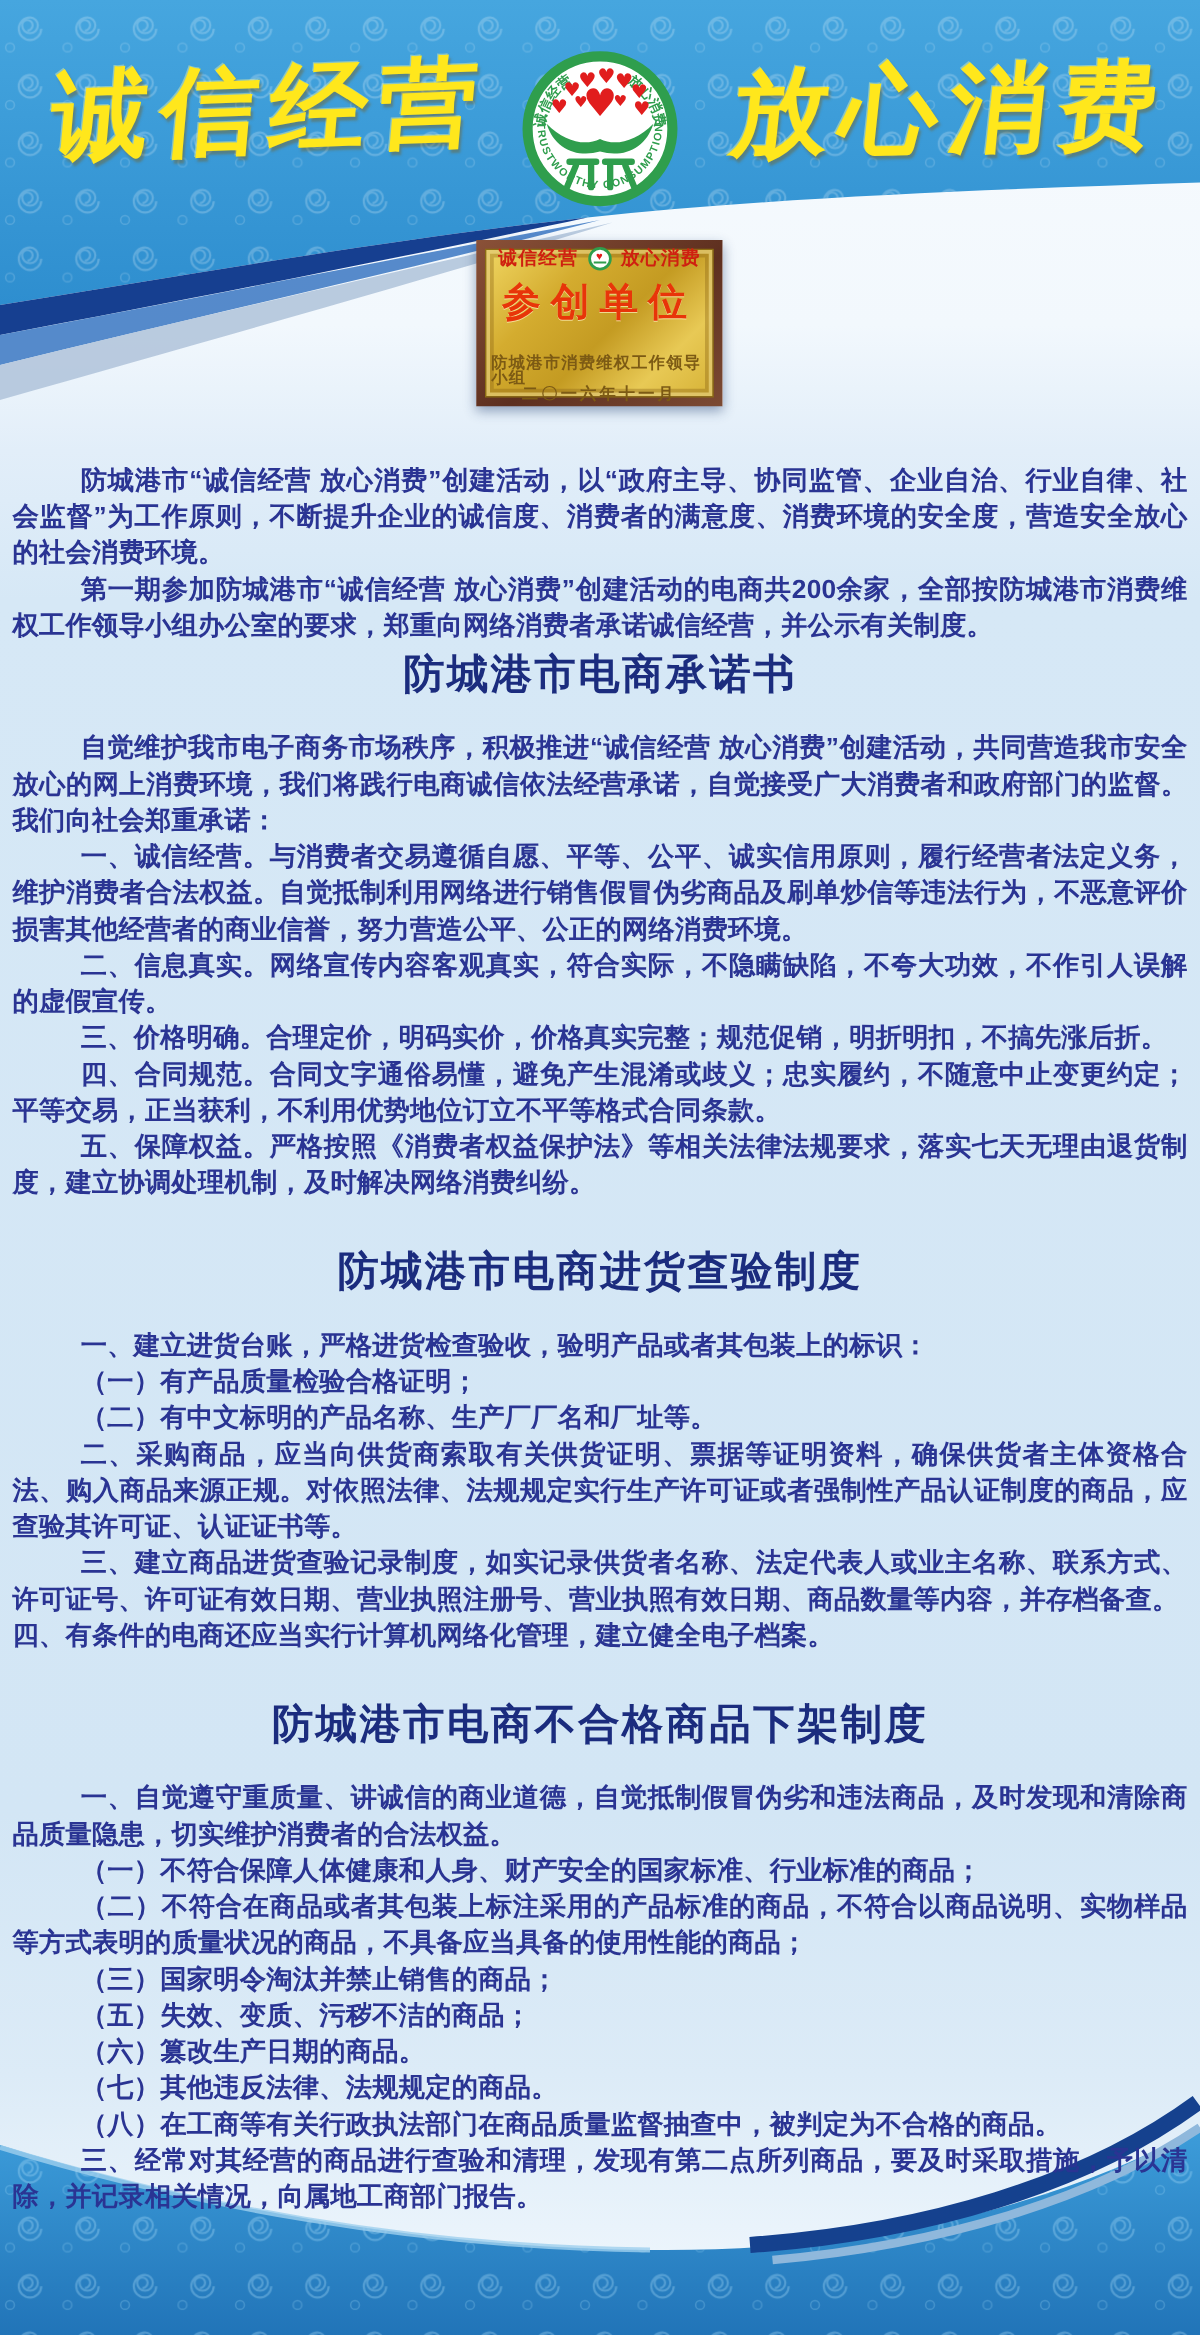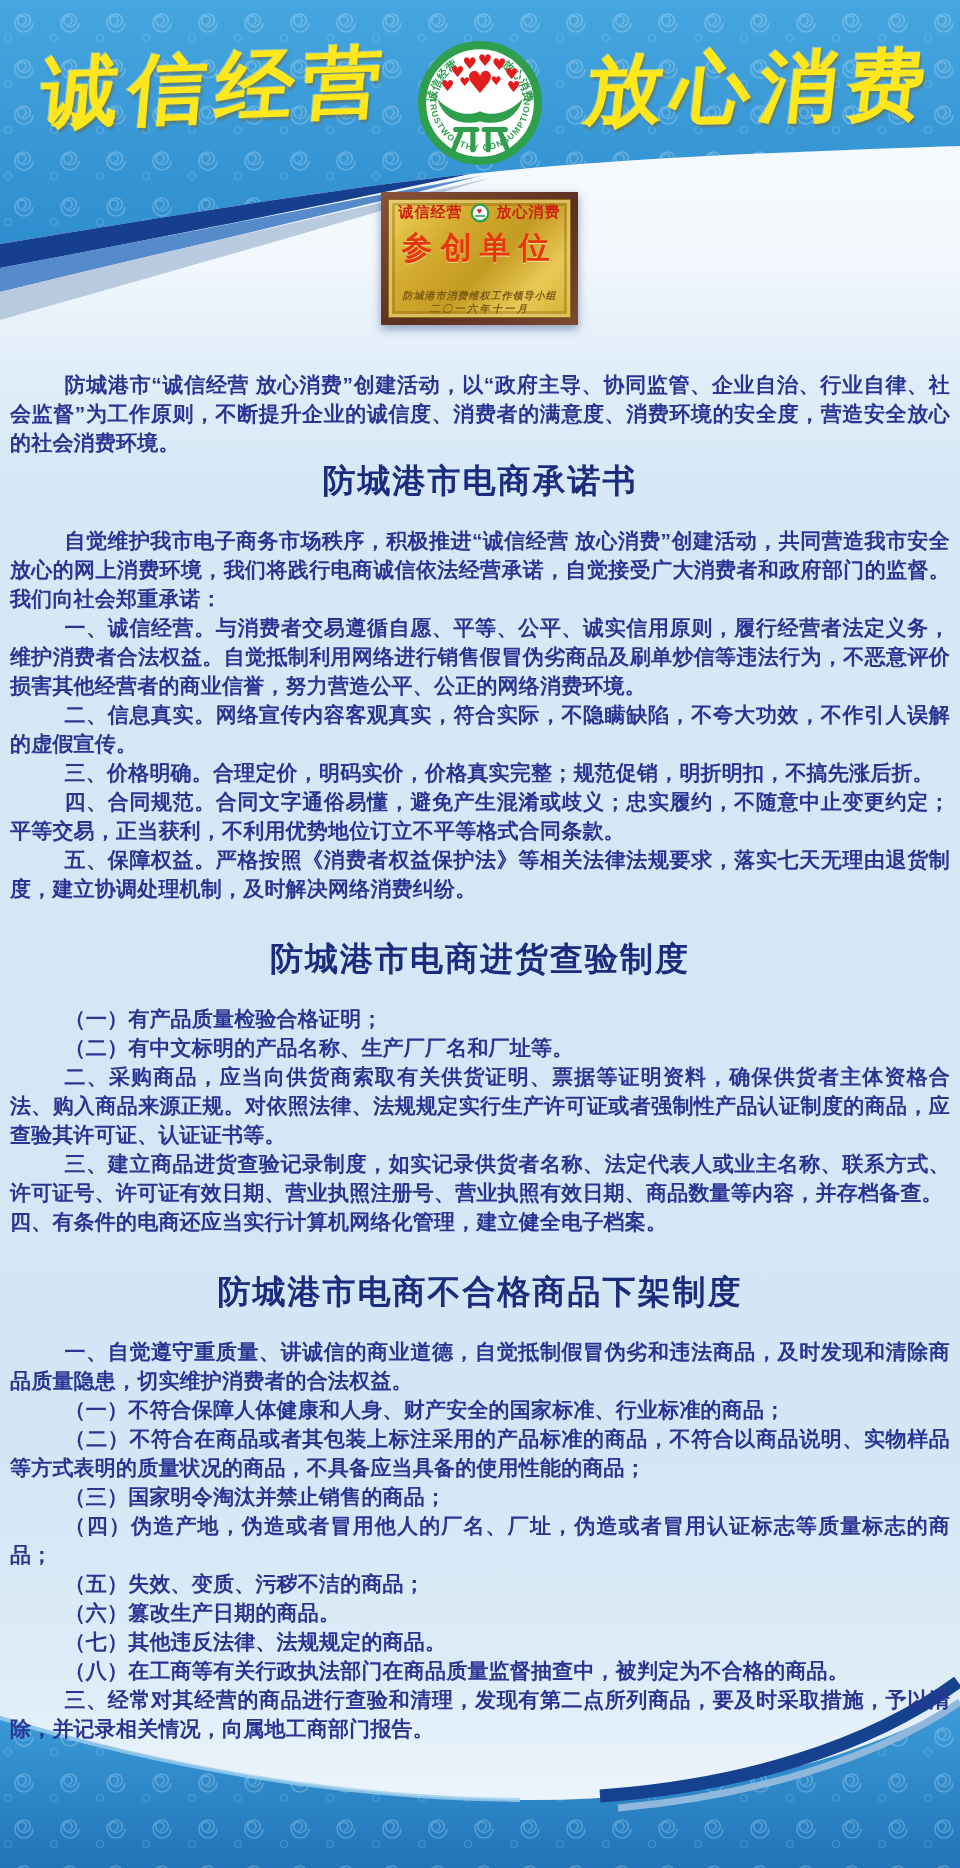--- a/index.html
+++ b/index.html
@@ -38,21 +38,21 @@
     border:1px solid #8a6d12;
     box-shadow:inset 0 0 0 3px rgba(252,234,150,.55), inset 0 0 0 6px rgba(140,100,20,.38);
     display:flex;flex-direction:column;align-items:center;justify-content:center;
     gap:1px;padding:4px;
   }
   .plaque-row{display:flex;align-items:center;gap:7px;color:#cf2010;font-weight:800;font-size:15px;letter-spacing:1px;}
   .plaque-title{
     font-size:31px;font-weight:900;color:#e83509;letter-spacing:8px;margin:3px 0 20px;
     text-shadow:0 1px 0 rgba(255,242,190,.7);white-space:nowrap;
   }
-  .plaque-issuer,.plaque-date{font-size:10px;color:#7c5a14;font-weight:700;letter-spacing:1px;line-height:12px;font-style:italic;}
+  .plaque-issuer,.plaque-date{font-size:13px;color:#7c5a14;font-weight:700;letter-spacing:1px;line-height:12px;}
   .plaque-date{letter-spacing:2.5px;}
   
   .content{position:absolute;top:0;left:0;width:940px;padding:370px 10px 0;z-index:3;}
   .para{
     font-size:21px;line-height:29px;margin:0;color:#2a3493;font-weight:700;
     text-indent:2.6em;text-align:justify;letter-spacing:0.2px;
   }
   .para.no-indent{text-indent:0;}
   .sec h2{
     font-size:33px;line-height:40px;color:#1b2c7e;text-align:center;font-weight:800;
@@ -155,47 +155,48 @@
         <span>放心消费</span>
       </div>
       <div class="plaque-title">参创单位</div>
       <div class="plaque-issuer">防城港市消费维权工作领导小组</div>
       <div class="plaque-date">二〇一六年十一月</div>
     </div>
   </div>
 
   <div class="content">
     <p class="para">防城港市“诚信经营 放心消费”创建活动，以“政府主导、协同监管、企业自治、行业自律、社会监督”为工作原则，不断提升企业的诚信度、消费者的满意度、消费环境的安全度，营造安全放心的社会消费环境。</p>
+    <p class="para">第一期参加防城港市“诚信经营 放心消费”创建活动的电商共200余家，全部按防城港市消费维权工作领导小组办公室的要求，郑重向网络消费者承诺诚信经营，并公示有关制度。</p>
 
     <section class="sec first">
       <h2>防城港市电商承诺书</h2>
       <p class="para">自觉维护我市电子商务市场秩序，积极推进“诚信经营 放心消费”创建活动，共同营造我市安全放心的网上消费环境，我们将践行电商诚信依法经营承诺，自觉接受广大消费者和政府部门的监督。我们向社会郑重承诺：</p>
       <p class="para">一、诚信经营。与消费者交易遵循自愿、平等、公平、诚实信用原则，履行经营者法定义务，维护消费者合法权益。自觉抵制利用网络进行销售假冒伪劣商品及刷单炒信等违法行为，不恶意评价损害其他经营者的商业信誉，努力营造公平、公正的网络消费环境。</p>
       <p class="para">二、信息真实。网络宣传内容客观真实，符合实际，不隐瞒缺陷，不夸大功效，不作引人误解的虚假宣传。</p>
       <p class="para">三、价格明确。合理定价，明码实价，价格真实完整；规范促销，明折明扣，不搞先涨后折。</p>
       <p class="para">四、合同规范。合同文字通俗易懂，避免产生混淆或歧义；忠实履约，不随意中止变更约定；平等交易，正当获利，不利用优势地位订立不平等格式合同条款。</p>
       <p class="para">五、保障权益。严格按照《消费者权益保护法》等相关法律法规要求，落实七天无理由退货制度，建立协调处理机制，及时解决网络消费纠纷。</p>
     </section>
 
     <section class="sec">
       <h2>防城港市电商进货查验制度</h2>
+      <p class="para">一、建立进货台账，严格进货检查验收，验明产品或者其包装上的标识：</p>
       <p class="para">（一）有产品质量检验合格证明；</p>
       <p class="para">（二）有中文标明的产品名称、生产厂厂名和厂址等。</p>
       <p class="para">二、采购商品，应当向供货商索取有关供货证明、票据等证明资料，确保供货者主体资格合法、购入商品来源正规。对依照法律、法规规定实行生产许可证或者强制性产品认证制度的商品，应查验其许可证、认证证书等。</p>
       <p class="para">三、建立商品进货查验记录制度，如实记录供货者名称、法定代表人或业主名称、联系方式、许可证号、许可证有效日期、营业执照注册号、营业执照有效日期、商品数量等内容，并存档备查。</p>
       <p class="para no-indent">四、有条件的电商还应当实行计算机网络化管理，建立健全电子档案。</p>
     </section>
 
     <section class="sec">
       <h2>防城港市电商不合格商品下架制度</h2>
       <p class="para">一、自觉遵守重质量、讲诚信的商业道德，自觉抵制假冒伪劣和违法商品，及时发现和清除商品质量隐患，切实维护消费者的合法权益。</p>
       <p class="para">（一）不符合保障人体健康和人身、财产安全的国家标准、行业标准的商品；</p>
       <p class="para">（二）不符合在商品或者其包装上标注采用的产品标准的商品，不符合以商品说明、实物样品等方式表明的质量状况的商品，不具备应当具备的使用性能的商品；</p>
       <p class="para">（三）国家明令淘汰并禁止销售的商品；</p>
-      <p class="para">（四）伪造产地，伪造或者冒用他人的厂名、厂址，伪造或者冒用认证标志等质量标志的商品；</p>
       <p class="para">（五）失效、变质、污秽不洁的商品；</p>
       <p class="para">（六）篡改生产日期的商品。</p>
       <p class="para">（七）其他违反法律、法规规定的商品。</p>
       <p class="para">（八）在工商等有关行政执法部门在商品质量监督抽查中，被判定为不合格的商品。</p>
       <p class="para">三、经常对其经营的商品进行查验和清理，发现有第二点所列商品，要及时采取措施，予以清除，并记录相关情况，向属地工商部门报告。</p>
     </section>
 
   </div>
 </div>
 

